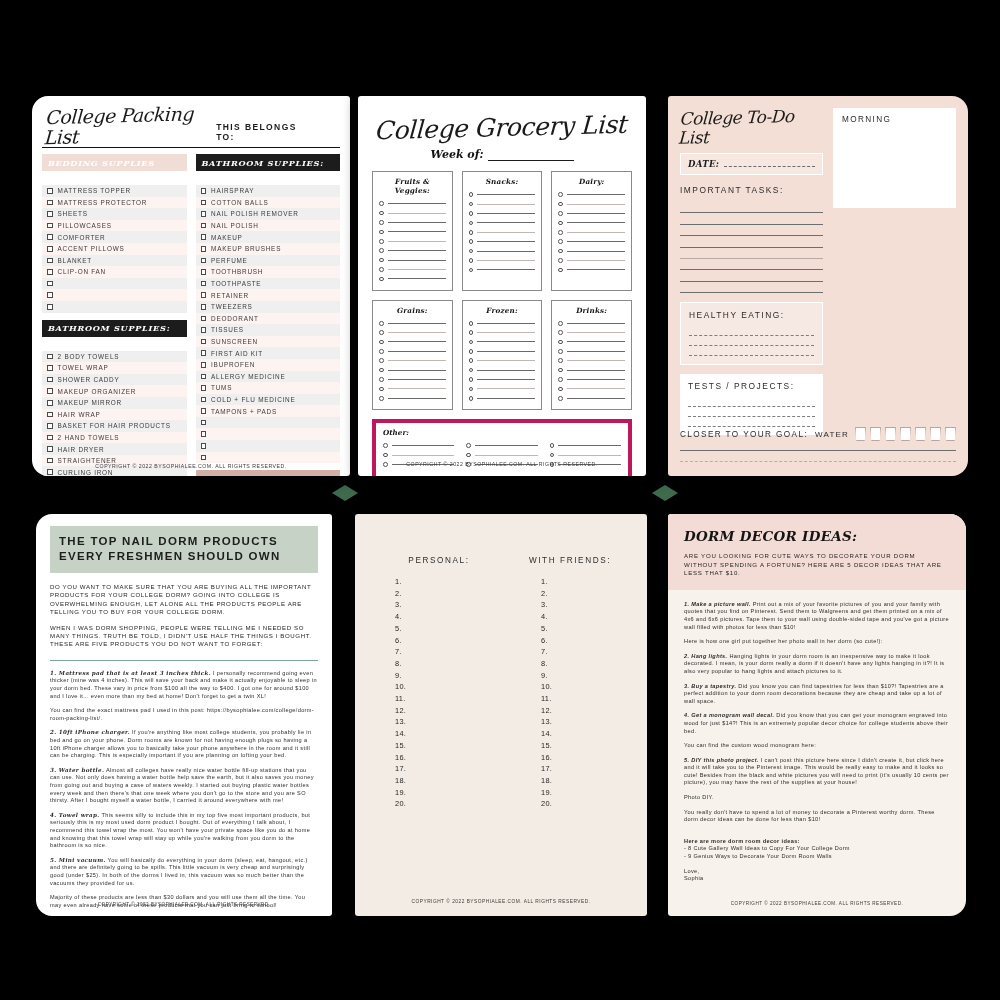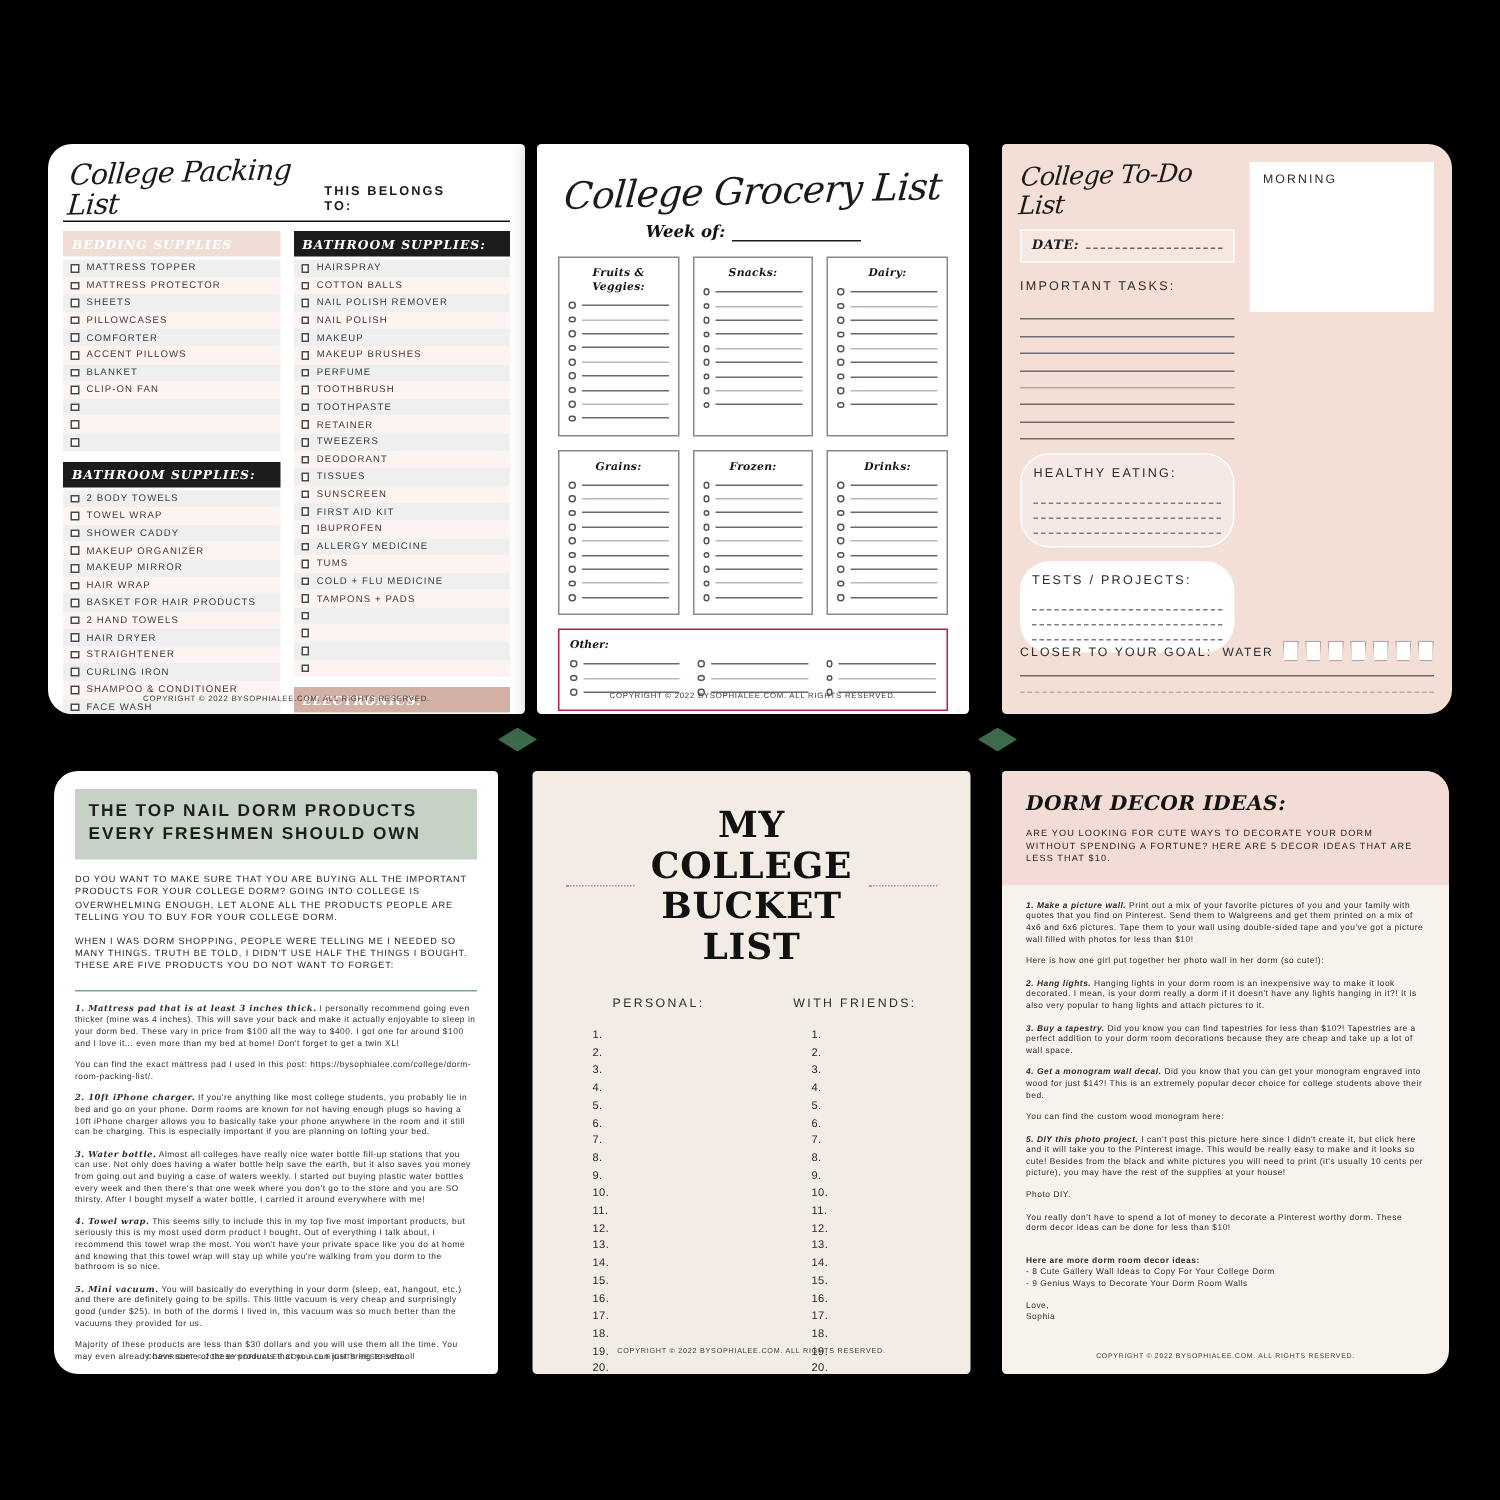--- a/index.html
+++ b/index.html
@@ -47,21 +47,21 @@
   .p1-title { font-size: 19px; line-height: 20px; padding-left: 4px; }
   .p1-belongs { font-size: 8.5px; font-weight: 700; letter-spacing: 1.4px; color: #1b1b1b;
                 padding-bottom: 3px; padding-right: 30px; }
   .p1-cols { display: flex; gap: 9px; }
   .p1-col { width: 146px; }
 
   .cat {
     font-family: "DejaVu Serif", serif;
     font-style: italic; font-weight: 700;
     font-size: 8.2px; letter-spacing: 0.7px;
-    padding: 3.5px 6px; margin: 7px 0 2px 0;
+    padding: 3.5px 6px; margin: 7px 0 14px 0;
   }
   .cat.pinkbar { background: #f0ddd6; color: #ffffff; }
   .cat.darkbar { background: #1c1c1c; color: #ffffff; }
   .cat.rosebar { background: #d3b0a6; color: #ffffff; }
   .cat:first-child { margin-top: 0; }
 
   .chk-row {
     display: flex; align-items: center; gap: 5px;
     padding: 1.2px 5px; height: 11.6px;
   }
@@ -88,42 +88,42 @@
                 font-size: 11px; color: #121212; }
   .g-week-line { width: 86px; border-bottom: 1.3px solid #1b1b1b; height: 10px; }
   .g-grid { display: flex; gap: 9px; }
   .g-box { flex: 1; border: 1px solid #8a8a8a; padding: 5px 6px 6px 6px; }
   .g-box-title { text-align: center; font-family: "DejaVu Serif", serif; font-style: italic;
                  font-weight: 700; font-size: 7.2px; color: #141414; margin-bottom: 4px; letter-spacing: .2px;}
   .g-line { display: flex; align-items: center; gap: 4px; height: 9.4px; }
   .g-circ { width: 4.6px; height: 4.6px; border: 1px solid #555; border-radius: 50%; flex: 0 0 auto; }
   .g-rule { flex: 1; border-bottom: 1px solid #6a6a6a; }
   .g-rule.light { border-bottom-color: #c0b6b2; }
-  .g-other { border: 1px solid #be185d; margin-top: 9px; padding: 5px 7px 7px 7px; }
+  .g-other { border: 4px solid #be185d; margin-top: 9px; padding: 5px 7px 7px 7px; }
   .g-other-title { font-family: "DejaVu Serif", serif; font-style: italic; font-weight: 700;
                    font-size: 7.2px; color: #141414; margin-bottom: 4px; }
   .g-other-grid { display: flex; gap: 12px; }
   .g-other-col { flex: 1; }
   #p2 .copyright { position: absolute; left: 0; right: 0; bottom: 9px; }
 
   
   #p3 { left: 668px; top: 96px; width: 300px; height: 380px; background: #f3dfd6; padding: 12px 12px 0 12px; }
   .td-wrap { display: flex; gap: 10px; height: 100%; }
   .td-left { width: 143px; }
   .td-right { flex: 1; }
   .td-title { font-size: 17px; line-height: 19px; }
   .td-date { border: 1px solid #ffffff; background: rgba(255,255,255,0.28);
              padding: 5px 7px; margin: 7px 0 10px 0; display: flex; align-items: baseline; gap: 5px; }
   .td-date-lbl { font-family: "DejaVu Serif", serif; font-style: italic; font-weight: 700;
                  font-size: 8.6px; color: #1c1c1c; letter-spacing: .3px; }
   .dashline { flex: 1; border-bottom: 1.1px dashed #6b6b6b; height: 7px; }
   .td-h { font-size: 8.4px; letter-spacing: 1.5px; color: #2b2b2b; margin-bottom: 7px; }
   .td-rule { border-bottom: 1px solid #6e6e6e; height: 11.4px; }
   .td-rule.lite { border-bottom-color: #b9a9a3; }
-  .td-panel { background: #ffffff; padding: 7px 8px 8px 8px; margin-top: 9px; border-radius: 20px; }
+  .td-panel { background: #ffffff; padding: 7px 8px 8px 8px; margin-top: 9px; }
   .td-panel.soft { background: rgba(255,255,255,0.30); border: 1px solid #ffffff; }
   .td-panel .td-h { margin-bottom: 6px; }
   .td-dash { border-bottom: 1.1px dashed #7d7d7d; height: 10px; }
   .td-card { background: #ffffff; }
   .td-card-lbl { font-size: 8.2px; letter-spacing: 1.4px; color: #2b2b2b; padding: 7px 0 0 9px; }
   .td-footer { margin-top: 9px; }
   .td-footrow { display: flex; align-items: center; justify-content: space-between; }
   .td-goal { font-size: 8.2px; letter-spacing: 1.4px; color: #2b2b2b; }
   .td-water { display: flex; align-items: center; gap: 4px; }
   .td-water-lbl { font-size: 8px; letter-spacing: 1.2px; color: #2b2b2b; margin-right: 2px; }
@@ -765,28 +765,20 @@
         <div class="a-para"><b>3. Water bottle.</b> Almost all colleges have really nice water bottle fill-up stations that you can use. Not only does having a water bottle help save the earth, but it also saves you money from going out and buying a case of waters weekly. I started out buying plastic water bottles every week and then there's that one week where you don't go to the store and you are SO thirsty. After I bought myself a water bottle, I carried it around everywhere with me!</div>
         <div class="a-para"><b>4. Towel wrap.</b> This seems silly to include this in my top five most important products, but seriously this is my most used dorm product I bought. Out of everything I talk about, I recommend this towel wrap the most. You won't have your private space like you do at home and knowing that this towel wrap will stay up while you're walking from you dorm to the bathroom is so nice.</div>
         <div class="a-para"><b>5. Mini vacuum.</b> You will basically do everything in your dorm (sleep, eat, hangout, etc.) and there are definitely going to be spills. This little vacuum is very cheap and surprisingly good (under $25). In both of the dorms I lived in, this vacuum was so much better than the vacuums they provided for us.</div>
         <div class="a-para">Majority of these products are less than $30 dollars and you will use them all the time. You may even already have some of these products that you can just bring to school!</div>
       </div>
 
     <div class="copyright">COPYRIGHT © 2022 BYSOPHIALEE.COM. ALL RIGHTS RESERVED.</div>
   </div>
 
   <div class="page" id="p5">
-    <div class="b-titlewrap">
-      <span class="b-dash"></span>
-      <span class="b-title">
-        <span>MY COLLEGE</span><br>
-        <span>BUCKET LIST</span>
-      </span>
-      <span class="b-dash"></span>
-    </div>
     <div class="b-cols">
       <div class="b-col left">
         <div class="b-colhead">PERSONAL:</div>
         <div id="b-nums-1">
             <div class="b-num">1.</div>
             <div class="b-num">2.</div>
             <div class="b-num">3.</div>
             <div class="b-num">4.</div>
             <div class="b-num">5.</div>
             <div class="b-num">6.</div>

